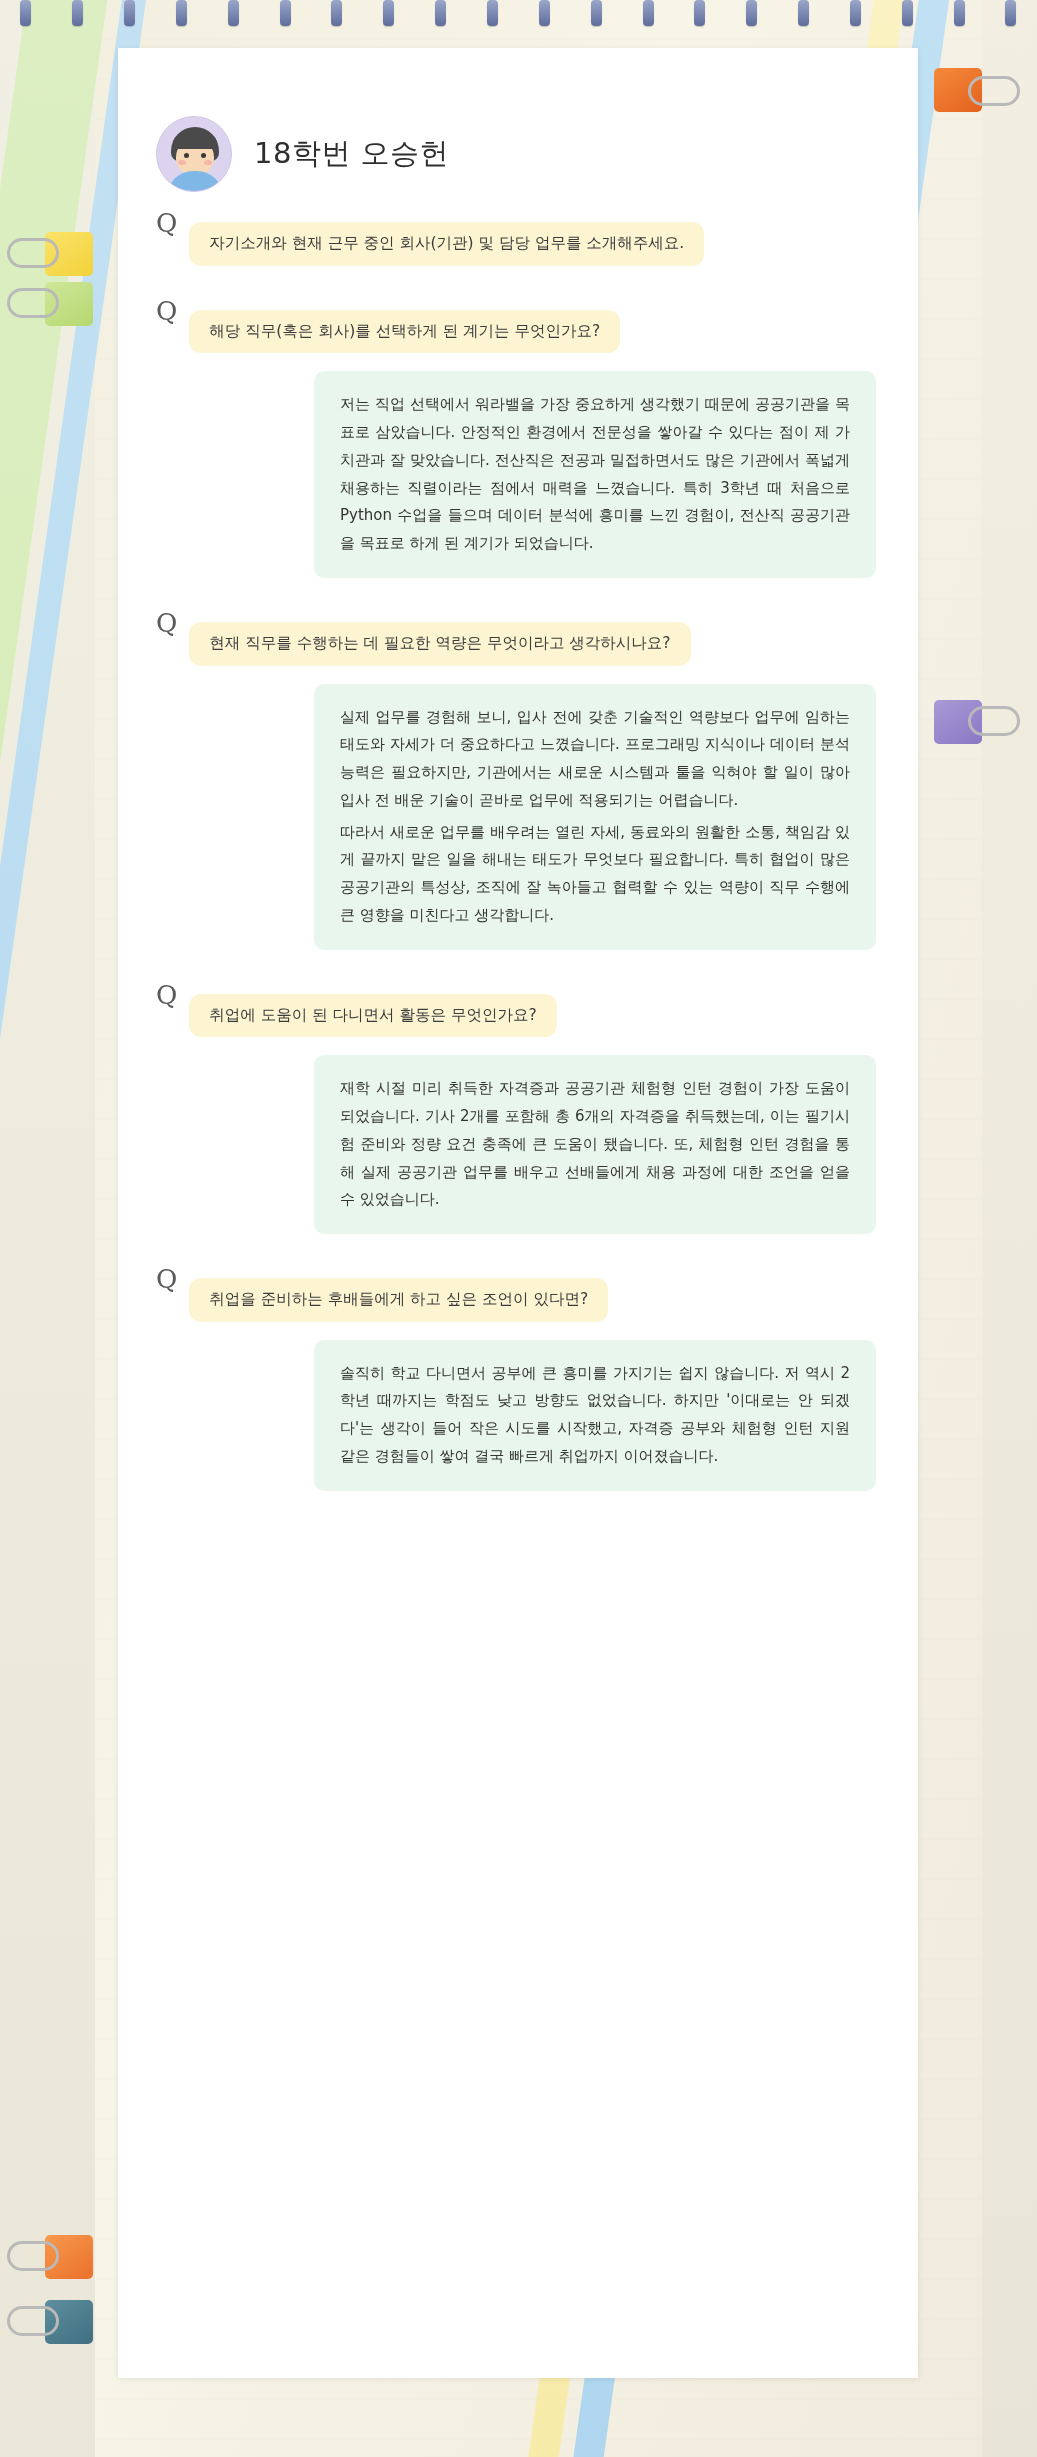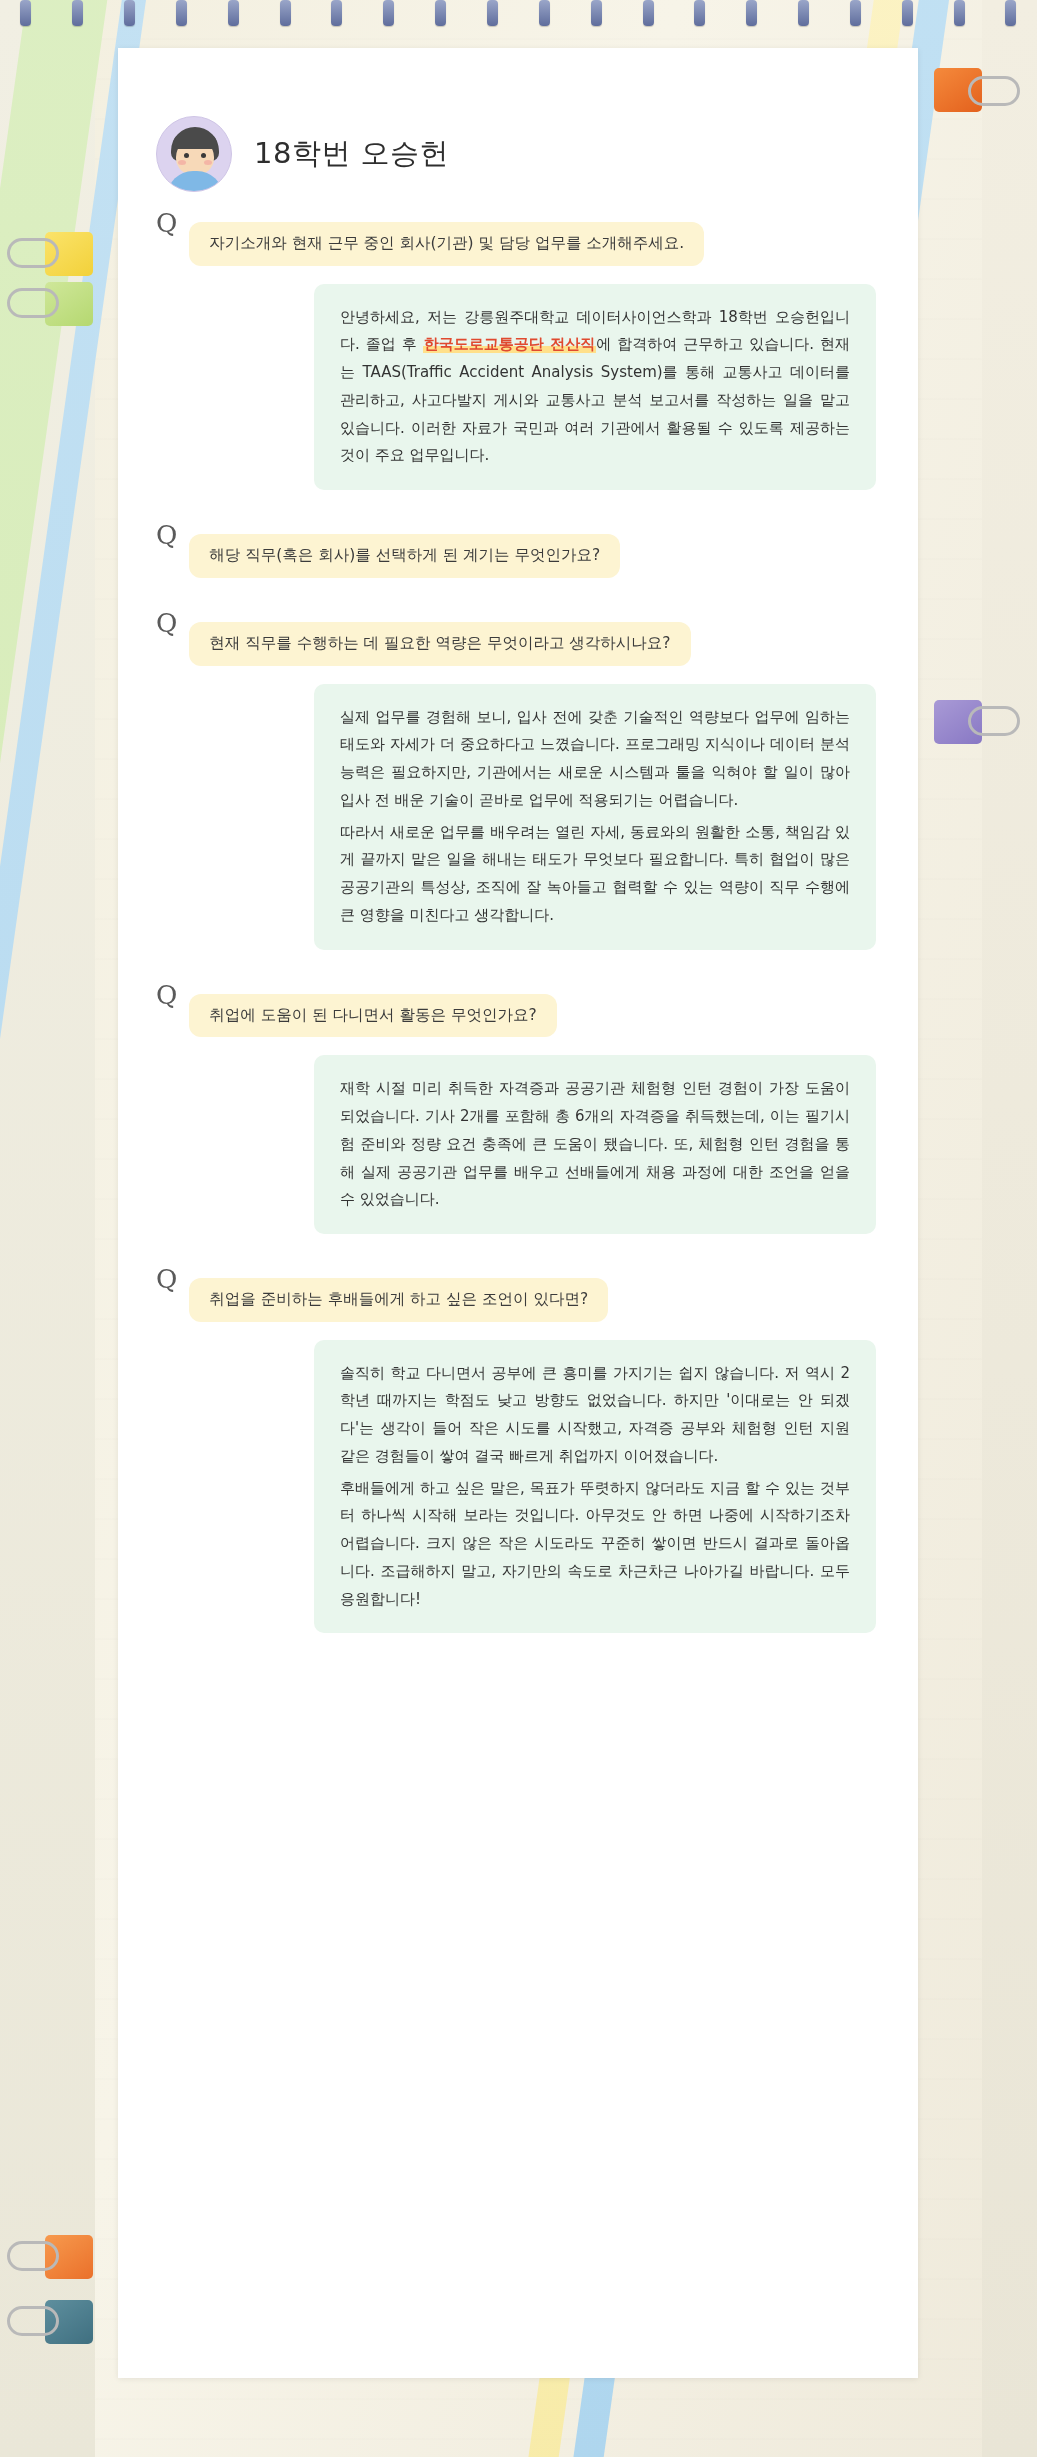--- a/index.html
+++ b/index.html
@@ -298,28 +298,28 @@
     </div>
     <div class="title">18학번 오승헌</div>
   </div>
 
   <div class="qa-list" id="qa-list">
       <div class="qa gap-lg">
         <div class="q-row">
           <div class="q-mark">Q</div>
           <div class="q-bubble">자기소개와 현재 근무 중인 회사(기관) 및 담당 업무를 소개해주세요.</div>
         </div>
+      </div>
+      <div class="qa gap-lg">
+        <div class="q-row">
+          <div class="q-mark">Q</div>
+          <div class="q-bubble">해당 직무(혹은 회사)를 선택하게 된 계기는 무엇인가요?</div>
+        </div>
         <div class="a-bubble">
-          <p>안녕하세요, 저는 강릉원주대학교 데이터사이언스학과 18학번 오승헌입니다. 졸업 후 <span class="hl">한국도로교통공단 전산직</span>에 합격하여 근무하고 있습니다. 현재는 TAAS(Traffic Accident Analysis System)를 통해 교통사고 데이터를 관리하고, 사고다발지 게시와 교통사고 분석 보고서를 작성하는 일을 맡고 있습니다. 이러한 자료가 국민과 여러 기관에서 활용될 수 있도록 제공하는 것이 주요 업무입니다.</p>
-        </div>
-      </div>
-      <div class="qa gap-lg">
-        <div class="q-row">
-          <div class="q-mark">Q</div>
-          <div class="q-bubble">해당 직무(혹은 회사)를 선택하게 된 계기는 무엇인가요?</div>
+          <p>저는 직업 선택에서 워라밸을 가장 중요하게 생각했기 때문에 공공기관을 목표로 삼았습니다. 안정적인 환경에서 전문성을 쌓아갈 수 있다는 점이 제 가치관과 잘 맞았습니다. 전산직은 전공과 밀접하면서도 많은 기관에서 폭넓게 채용하는 직렬이라는 점에서 매력을 느꼈습니다. 특히 3학년 때 처음으로 Python 수업을 들으며 데이터 분석에 흥미를 느낀 경험이, 전산직 공공기관을 목표로 하게 된 계기가 되었습니다.</p>
         </div>
       </div>
       <div class="qa gap-lg">
         <div class="q-row">
           <div class="q-mark">Q</div>
           <div class="q-bubble">현재 직무를 수행하는 데 필요한 역량은 무엇이라고 생각하시나요?</div>
         </div>
         <div class="a-bubble">
           <p>실제 업무를 경험해 보니, 입사 전에 갖춘 기술적인 역량보다 업무에 임하는 태도와 자세가 더 중요하다고 느꼈습니다. 프로그래밍 지식이나 데이터 분석 능력은 필요하지만, 기관에서는 새로운 시스템과 툴을 익혀야 할 일이 많아 입사 전 배운 기술이 곧바로 업무에 적용되기는 어렵습니다.</p>
           <p>따라서 새로운 업무를 배우려는 열린 자세, 동료와의 원활한 소통, 책임감 있게 끝까지 맡은 일을 해내는 태도가 무엇보다 필요합니다. 특히 협업이 많은 공공기관의 특성상, 조직에 잘 녹아들고 협력할 수 있는 역량이 직무 수행에 큰 영향을 미친다고 생각합니다.</p>
@@ -334,17 +334,16 @@
           <p>재학 시절 미리 취득한 자격증과 공공기관 체험형 인턴 경험이 가장 도움이 되었습니다. 기사 2개를 포함해 총 6개의 자격증을 취득했는데, 이는 필기시험 준비와 정량 요건 충족에 큰 도움이 됐습니다. 또, 체험형 인턴 경험을 통해 실제 공공기관 업무를 배우고 선배들에게 채용 과정에 대한 조언을 얻을 수 있었습니다.</p>
         </div>
       </div>
       <div class="qa">
         <div class="q-row">
           <div class="q-mark">Q</div>
           <div class="q-bubble">취업을 준비하는 후배들에게 하고 싶은 조언이 있다면?</div>
         </div>
         <div class="a-bubble">
           <p>솔직히 학교 다니면서 공부에 큰 흥미를 가지기는 쉽지 않습니다. 저 역시 2학년 때까지는 학점도 낮고 방향도 없었습니다. 하지만 '이대로는 안 되겠다'는 생각이 들어 작은 시도를 시작했고, 자격증 공부와 체험형 인턴 지원 같은 경험들이 쌓여 결국 빠르게 취업까지 이어졌습니다.</p>
-          <p>후배들에게 하고 싶은 말은, 목표가 뚜렷하지 않더라도 지금 할 수 있는 것부터 하나씩 시작해 보라는 것입니다. 아무것도 안 하면 나중에 시작하기조차 어렵습니다. 크지 않은 작은 시도라도 꾸준히 쌓이면 반드시 결과로 돌아옵니다. 조급해하지 말고, 자기만의 속도로 차근차근 나아가길 바랍니다. 모두 응원합니다!</p>
         </div>
       </div>
     </div>
 </div>
 
 </body></html>

